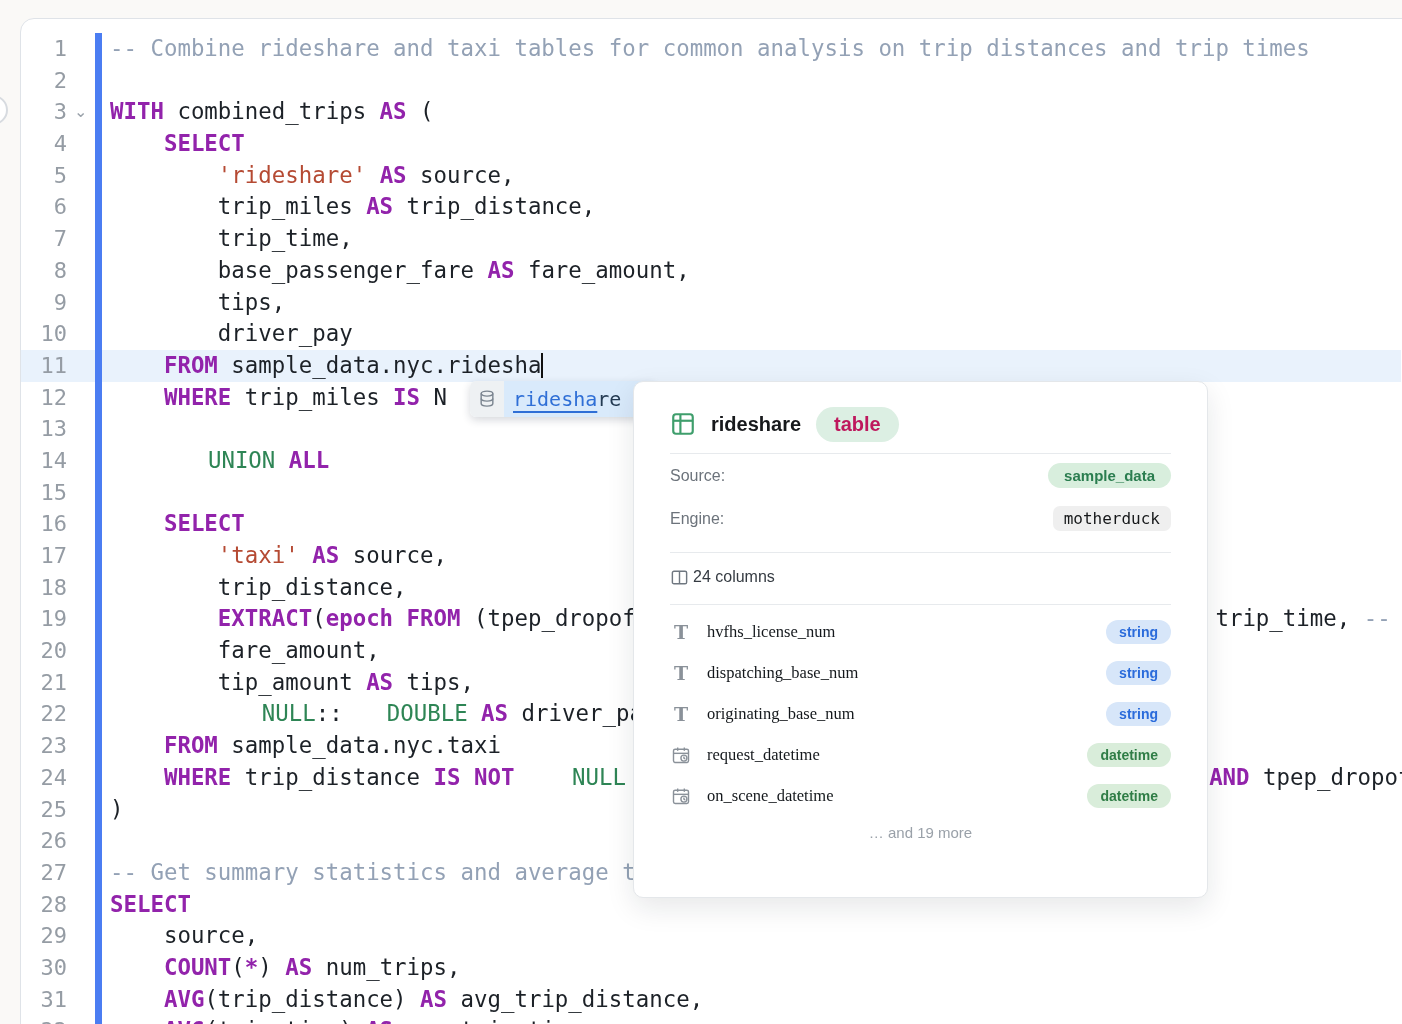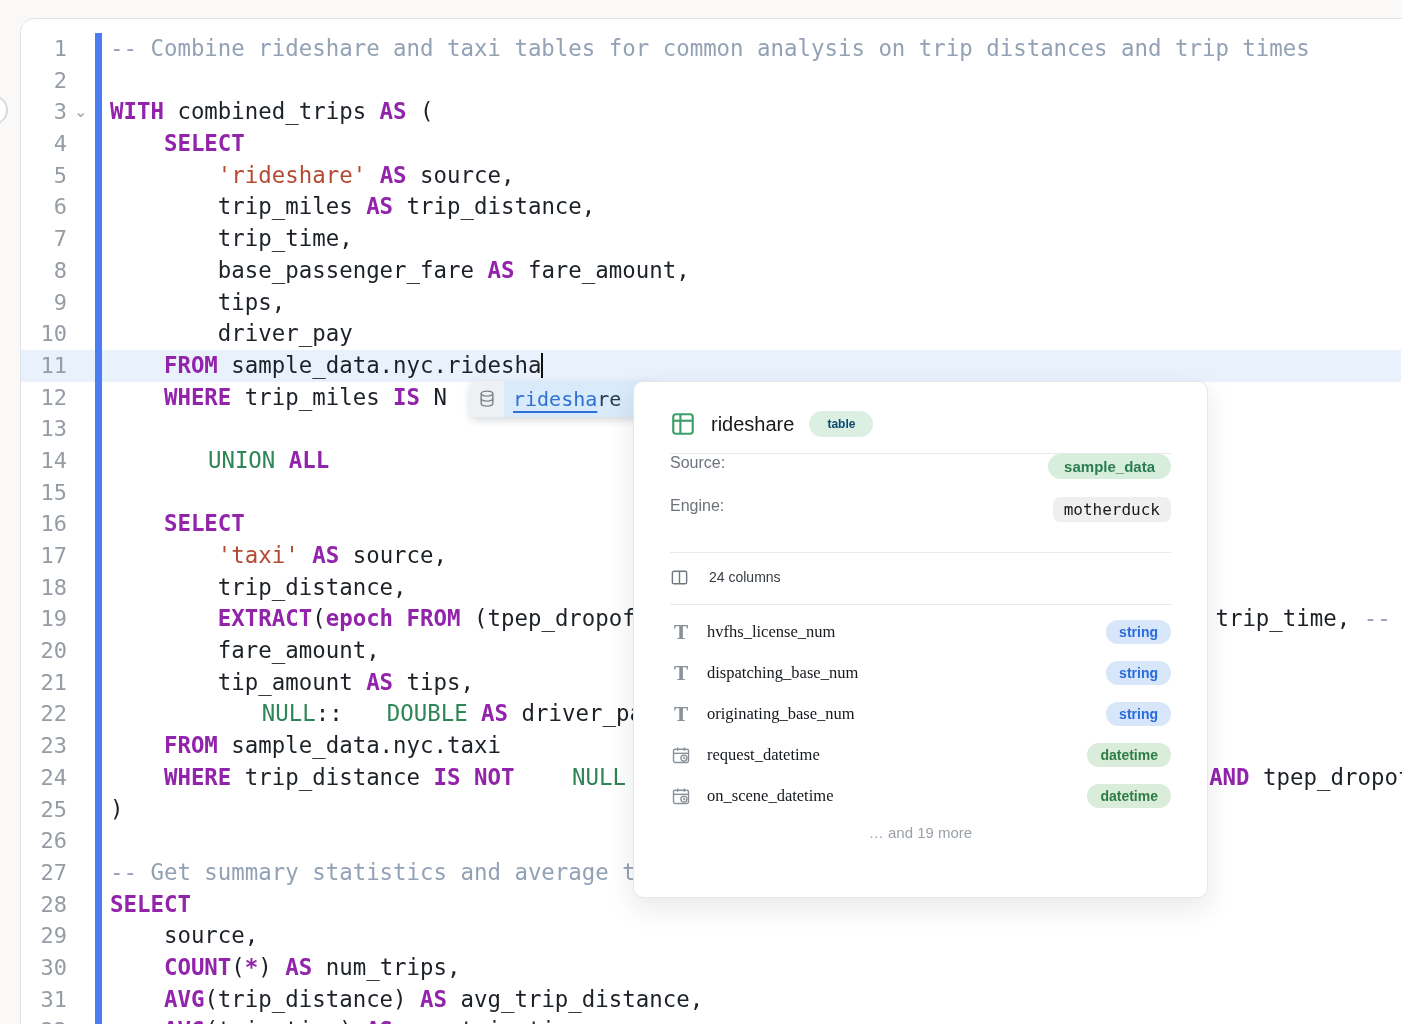--- a/index.html
+++ b/index.html
@@ -47,35 +47,35 @@
              font-family:"DejaVu Sans Mono", monospace; font-size:20px; }
   .ac-match { color:#2f6fd6; text-decoration:underline; text-underline-offset:5px;
               text-decoration-thickness:2px; }
   .ac-rest  { color:#243b53; }
 
   
   .popup { position:absolute; left:633px; top:381px; width:575px; height:517px;
            background:#fff; border:1px solid #e4e7ea; border-radius:10px;
            box-shadow:0 10px 28px rgba(20,30,40,.10); z-index:7; padding:0 36px; }
   .pp-header { margin-top:24px; height:36px; display:flex; align-items:center; gap:15px; }
-  .pp-title { font-size:20px; font-weight:normal; color:#17191c; }
+  .pp-title { font-size:20px; font-weight:bold; color:#17191c; }
   .pp-hr { border:none; border-top:1px solid #e7eaed; }
   .hr1 { margin-top:11px; } .hr2 { margin-top:12px; } .hr3 { margin-top:3px; }
-  .pp-row { height:43px; display:flex; align-items:flex-start; justify-content:space-between; }
+  .pp-row { height:43px; display:flex; align-items:center; justify-content:space-between; }
   .pp-row:first-of-type { margin-top:6px; }
   .pp-label { font-size:16px; color:#6c737b; }
   .pill { border-radius:999px; padding:4px 16px; font-size:15px; font-weight:bold; }
   .pill-green { background:#d8eedd; color:#2a7d4f; }
   .pill-gray  { background:#efefef; color:#16181a; font-weight:normal;
                 font-family:"DejaVu Sans Mono", monospace; font-size:16px; border-radius:7px;
                 padding:3px 11px; }
-  .badge-green { background:#dcefe3; color:#0c4a6e; border-radius:999px;
-                 padding:6px 18px; font-size:12px; font-weight:bold; }
-  .pp-colcount { height:48px; display:flex; align-items:center; gap:20px;
-                 font-size:14px; color:#353b42; }
+  .badge-green { background:#dcefe3; color:#be185d; border-radius:999px;
+                 padding:6px 18px; font-size:20px; font-weight:bold; }
+  .pp-colcount { height:48px; display:flex; align-items:center; gap:4px;
+                 font-size:16px; color:#353b42; }
   .pp-cols { margin-top:6px; }
   .col-row { height:41px; display:flex; align-items:center; }
   .col-icon { width:22px; display:flex; justify-content:center; color:#8a9199;
               font-family:"DejaVu Serif", serif; font-size:19px; }
   .col-name { margin-left:15px; flex:1; font-family:Liberation Serif, serif;
               font-size:16.5px; color:#14181c; }
   .type-pill { border-radius:999px; padding:4px 13px; font-size:14px; font-weight:bold; }
   .type-blue  { background:#d7e6f9; color:#2a6bdb; }
   .type-green { background:#d9edda; color:#2f7d46; }
   .pp-more { margin-top:8px; text-align:center; font-size:15px; color:#9aa1a9; }

